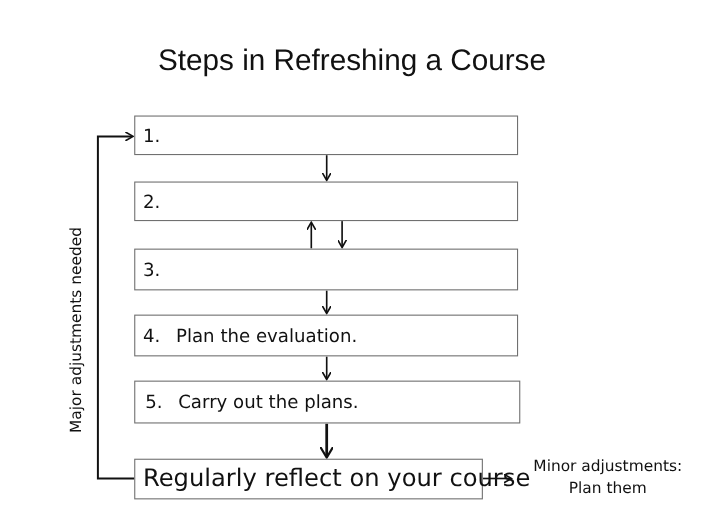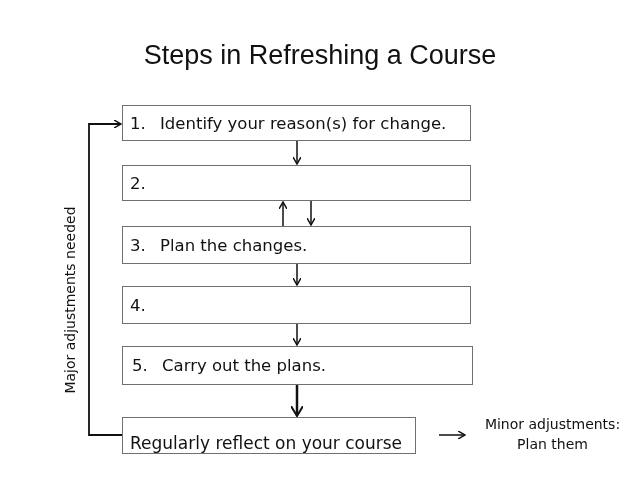--- a/index.html
+++ b/index.html
@@ -44,37 +44,36 @@
 
   <line x1="297" y1="385" x2="297" y2="415" stroke="#111" stroke-width="2.5" marker-end="url(#ahb)"></line>
 
   <polyline points="124,435 89,435 89,124 120,124" fill="none" stroke="#111" stroke-width="1.8" marker-end="url(#ah)"></polyline>
 
   <line x1="439" y1="435" x2="464" y2="435" stroke="#111" stroke-width="1.5" marker-end="url(#ah)"></line>
 </svg>
 
 <div class="box" style="left:122px;top:105px;width:349px;height:36px;padding-left:7px;">
   <span class="num">1.</span>
-  <span>Identify your reason(s) for change.</span>
 </div>
 <div class="box" style="left:122px;top:165px;width:349px;height:36px;padding-left:7px;">
   <span class="num">2.</span>
 </div>
 <div class="box" style="left:122px;top:226px;width:349px;height:38px;padding-left:7px;">
   <span class="num">3.</span>
-  <span>Plan the changes.</span>
 </div>
 <div class="box" style="left:122px;top:286px;width:349px;height:38px;padding-left:7px;">
   <span class="num">4.</span>
+  <span>Plan the evaluation.</span>
 </div>
 <div class="box" style="left:122px;top:346px;width:351px;height:39px;padding-left:9px;">
   <span class="num">5.</span>
   <span>Carry out the plans.</span>
 </div>
-<div class="box" style="left:122px;top:417px;width:294px;height:37px;padding-left:7px;font-size:17px;align-items:flex-end;">
+<div class="box" style="left:122px;top:417px;width:317px;height:37px;padding-left:7px;font-size:22px;">
   <span>Regularly reflect on your course</span>
 </div>
 
 <div class="side-label">Major adjustments needed</div>
 
 <div class="minor">
   <div>Minor adjustments:</div>
   <div>Plan them</div>
 </div>
 

